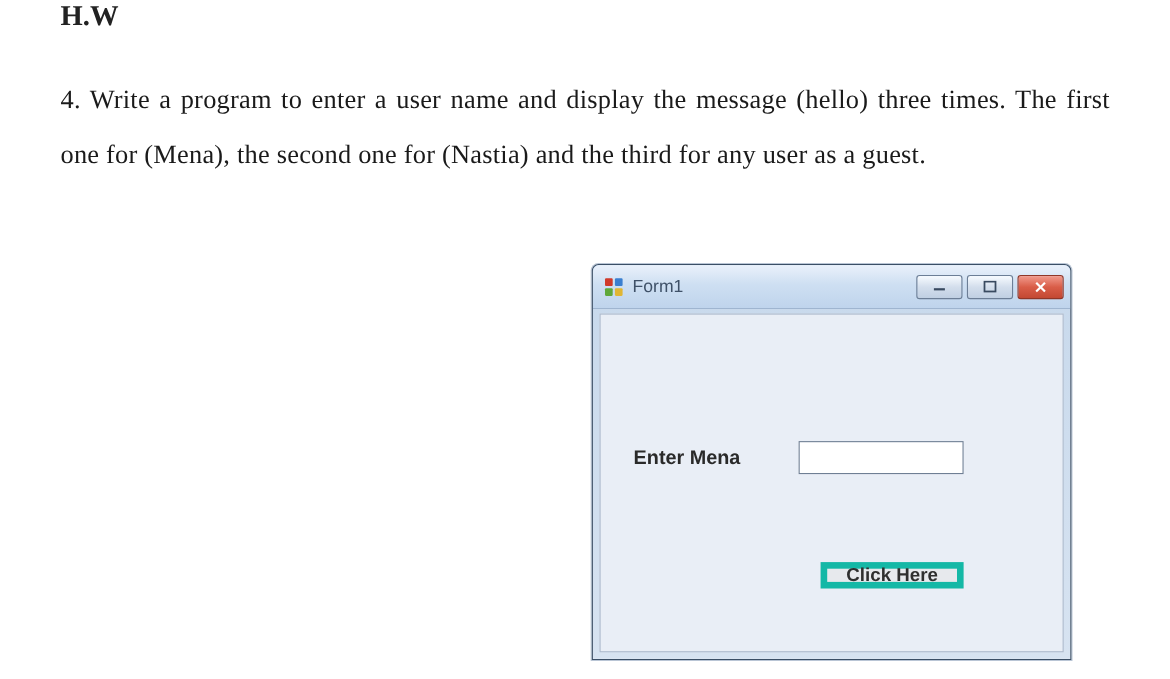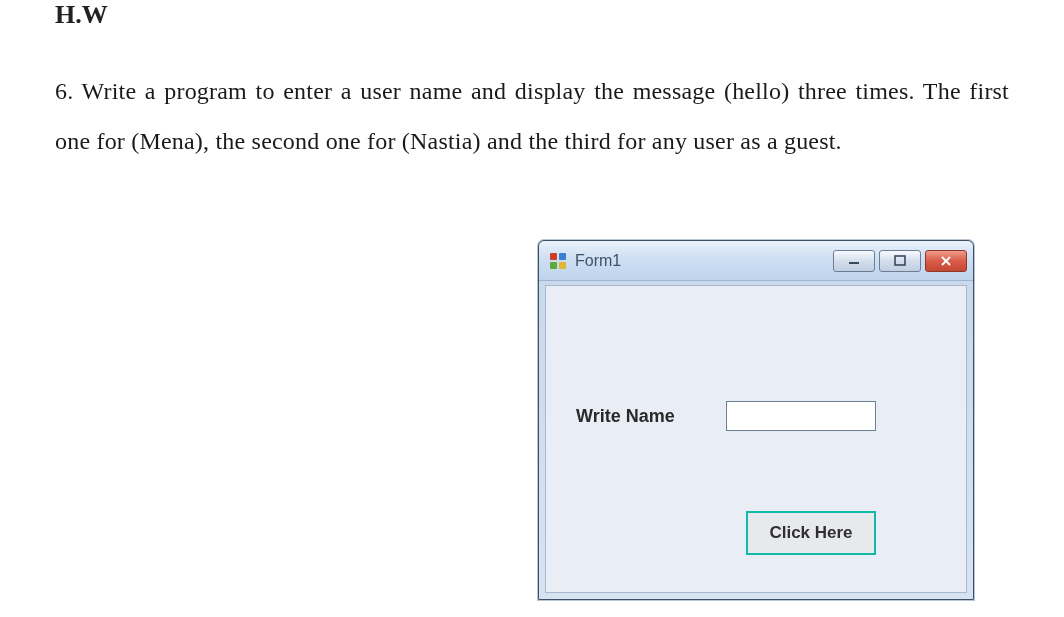--- a/index.html
+++ b/index.html
@@ -112,39 +112,39 @@
       background: #fff;
       font-size: 15px;
       padding: 2px 4px;
       font-family: Tahoma, Arial, sans-serif;
     }
     .click-button {
       position: absolute;
       left: 200px;
       top: 225px;
       width: 130px;
-      height: 44px;
+      height: 24px;
       background: #e7e9ed;
-      border: 2px solid #14b8a6;
+      border: 6px solid #14b8a6;
       font-size: 17px;
       font-weight: bold;
       color: #2f2f2f;
       display: flex;
       align-items: center;
       justify-content: center;
       cursor: pointer;
       font-family: Tahoma, Arial, sans-serif;
     }
   </style>
 </head>
 <body>
 
 <div class="heading">H.W</div>
 
-<div class="problem">6. Write a program to enter a user name and display the message (hello) three times. The first one for (Mena), the second one for (Nastia) and the third for any user as a guest.</div>
+<div class="problem">4. Write a program to enter a user name and display the message (hello) three times. The first one for (Mena), the second one for (Nastia) and the third for any user as a guest.</div>
 
 <div class="app-window">
   <div class="titlebar">
     <span class="app-icon">
       <svg width="18" height="18" viewBox="0 0 18 18">
         <rect x="1" y="1" width="7" height="7" fill="#d03a2a" rx="1"></rect>
         <rect x="10" y="1" width="7" height="7" fill="#3a7fd0" rx="1"></rect>
         <rect x="1" y="10" width="7" height="7" fill="#5fa83a" rx="1"></rect>
         <rect x="10" y="10" width="7" height="7" fill="#e0b633" rx="1"></rect>
       </svg>
@@ -164,17 +164,17 @@
       <div class="win-btn close">
         <svg width="14" height="12" viewBox="0 0 14 12">
           <line x1="3" y1="2" x2="11" y2="10" stroke="#fff" stroke-width="2"></line>
           <line x1="11" y1="2" x2="3" y2="10" stroke="#fff" stroke-width="2"></line>
         </svg>
       </div>
     </div>
   </div>
 
   <div class="client-area">
-    <div class="label-enter">Write Name</div>
+    <div class="label-enter">Enter Mena</div>
     <input class="name-input" type="text" value="" style="">
     <div class="click-button">Click Here</div>
   </div>
 </div>
 
 </body></html>

